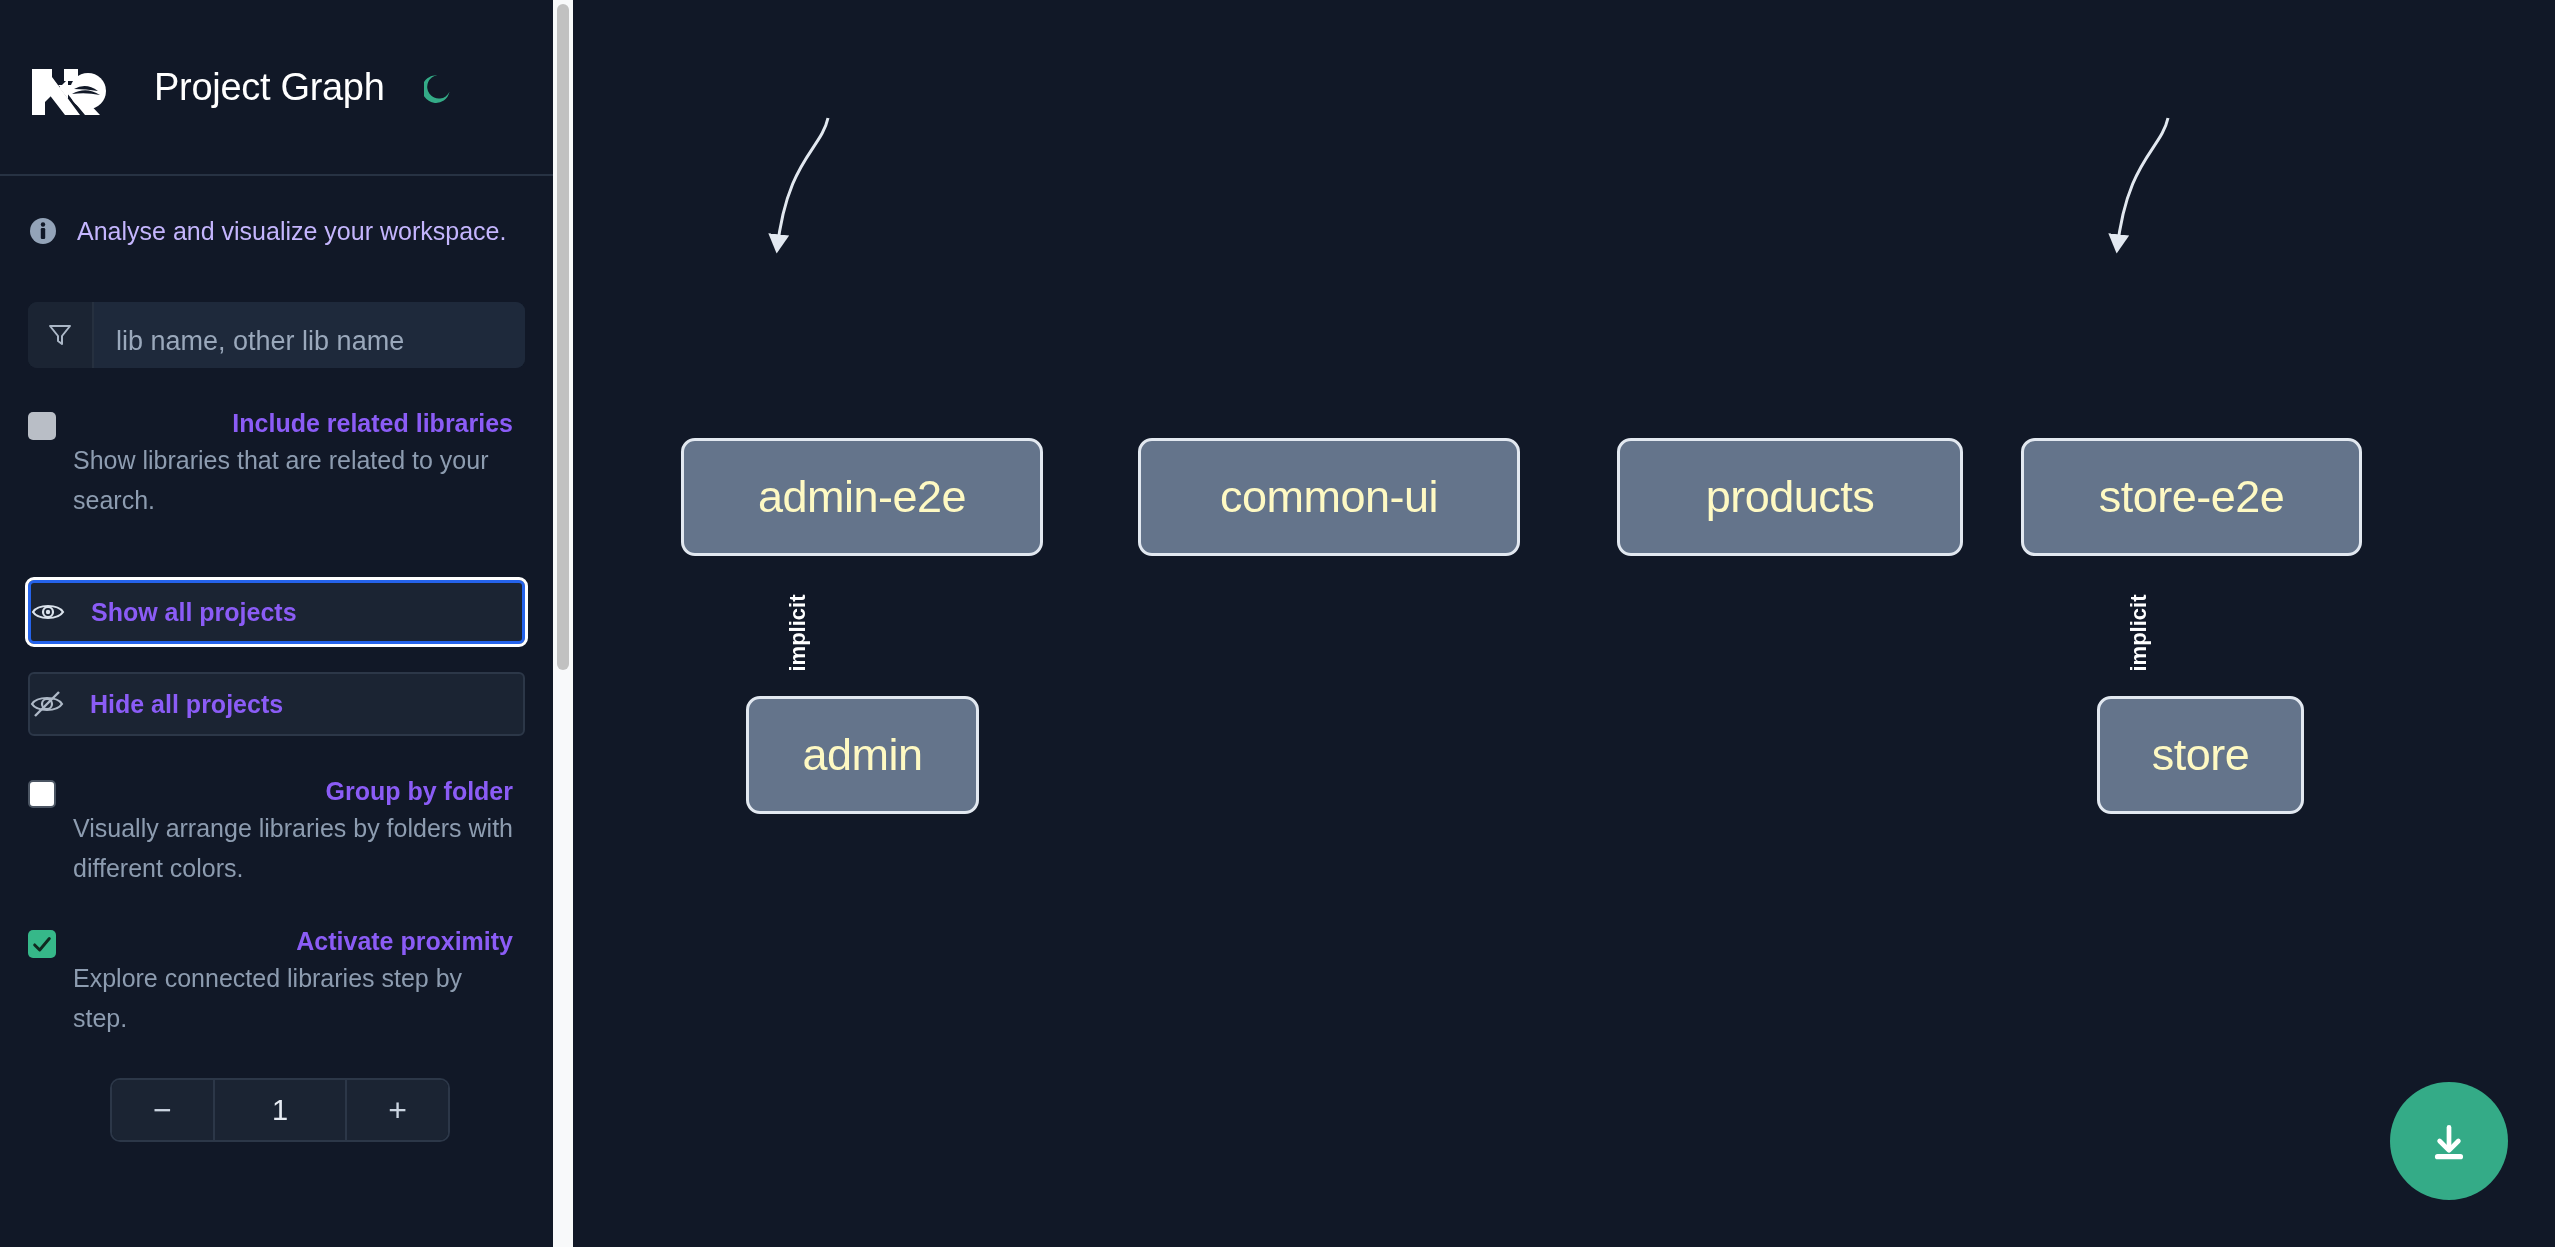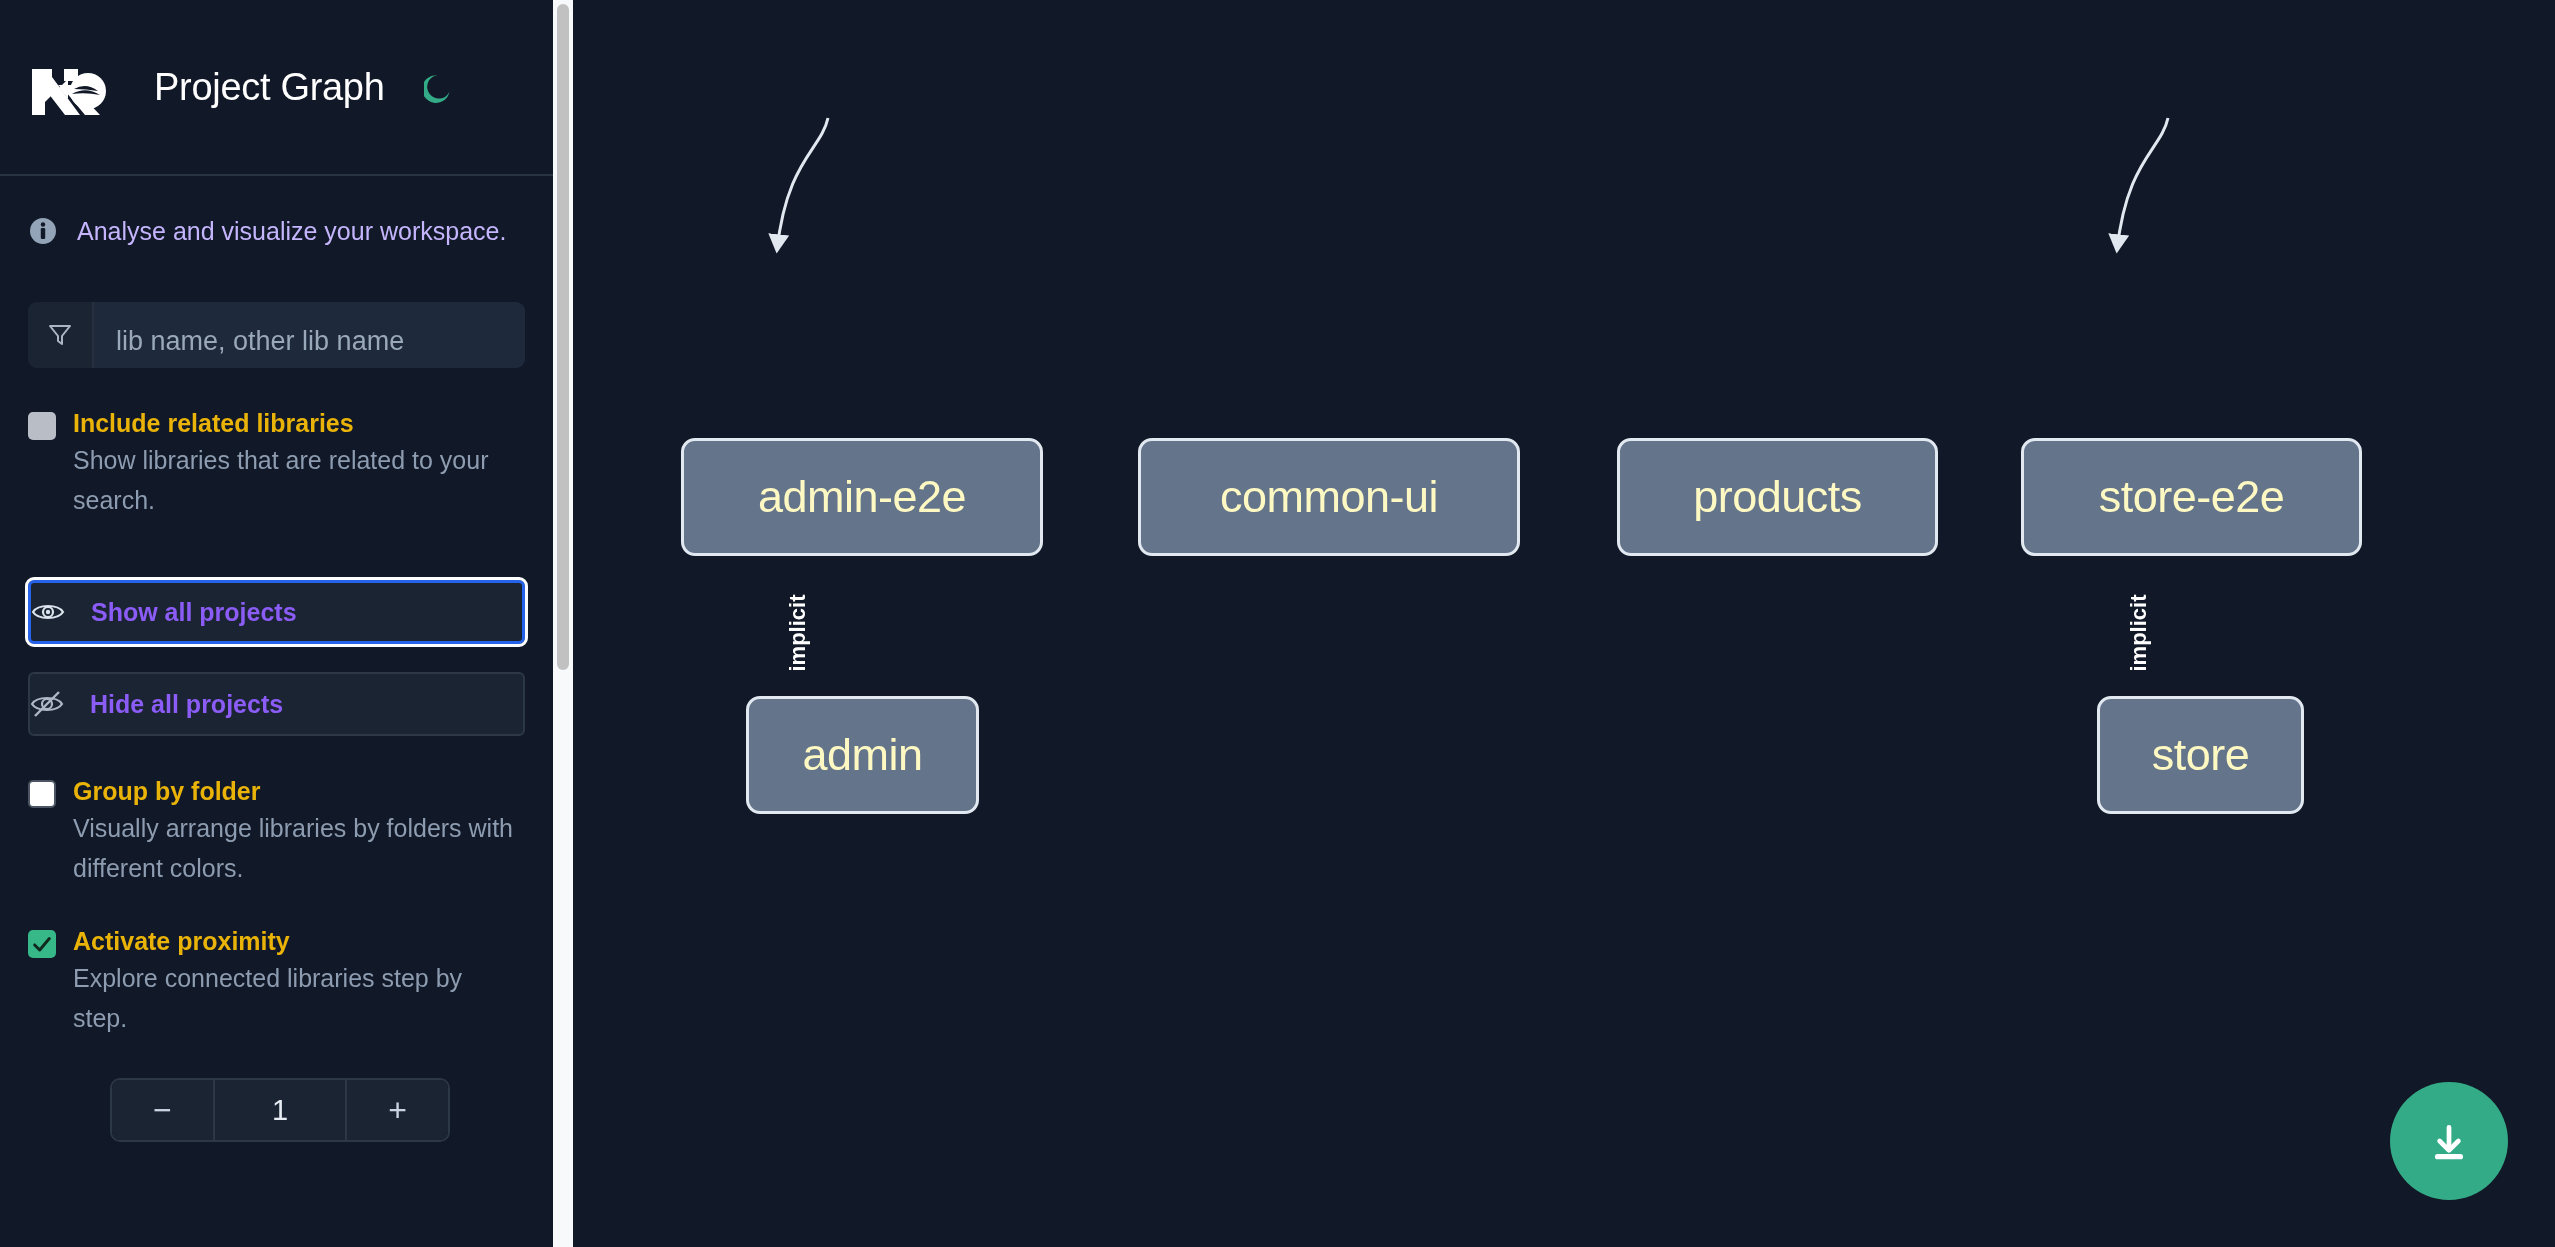--- a/index.html
+++ b/index.html
@@ -114,25 +114,26 @@
     border-radius: 5px;
     display: flex; align-items: center; justify-content: center;
     cursor: pointer;
   }
   .cb.grey  { background: #b9bec6; }
   .cb.white { background: #ffffff; border: 2px solid #4b5563; }
   .cb.green { background: #36b889; }
 
   .check-texts { display: flex; flex-direction: column; }
   .check-title {
-    color: #eab308;
+    color: #8b5cf6;
     font-size: 25px;
     font-weight: bold;
     line-height: 34px;
     white-space: nowrap;
+    text-align: right;
   }
   .check-desc {
     color: #8d9cb0;
     font-size: 25px;
     font-weight: 400;
     line-height: 40px;
     max-width: 440px;
   }
 
   
@@ -381,21 +382,21 @@
 
       <path d="M 1599 118 C 1592 150, 1558 160, 1548 250" fill="none" stroke="#e2e8f0" stroke-width="3" marker-end="url(#arrow)"></path>
     </svg>
 
     <div class="node" style="left:112px;  top:438px; width:362px; height:118px;">
       <span>admin-e2e</span>
     </div>
     <div class="node" style="left:569px;  top:438px; width:382px; height:118px;">
       <span>common-ui</span>
     </div>
-    <div class="node" style="left:1048px; top:438px; width:321px; height:118px;">
+    <div class="node" style="left:1048px; top:438px; width:346px; height:118px;">
       <span>products</span>
     </div>
     <div class="node" style="left:1452px; top:438px; width:341px; height:118px;">
       <span>store-e2e</span>
     </div>
     <div class="node" style="left:177px;  top:696px; width:233px; height:118px;">
       <span>admin</span>
     </div>
     <div class="node" style="left:1520px; top:696px; width:207px; height:118px;margin-left:8px;">
       <span>store</span>

